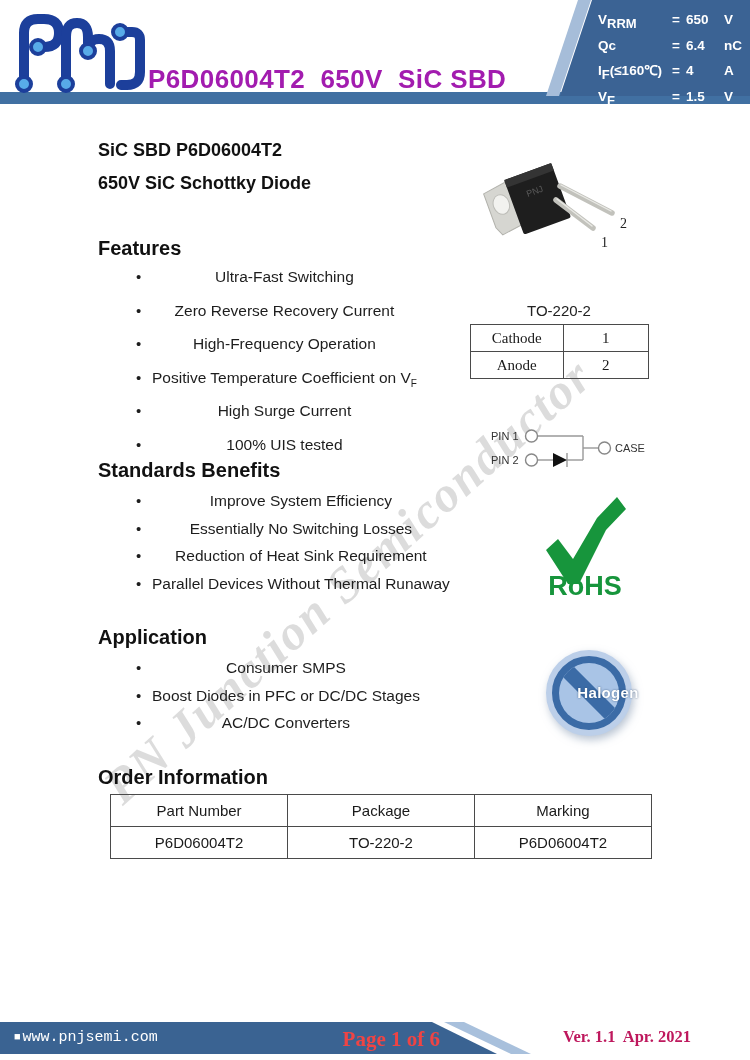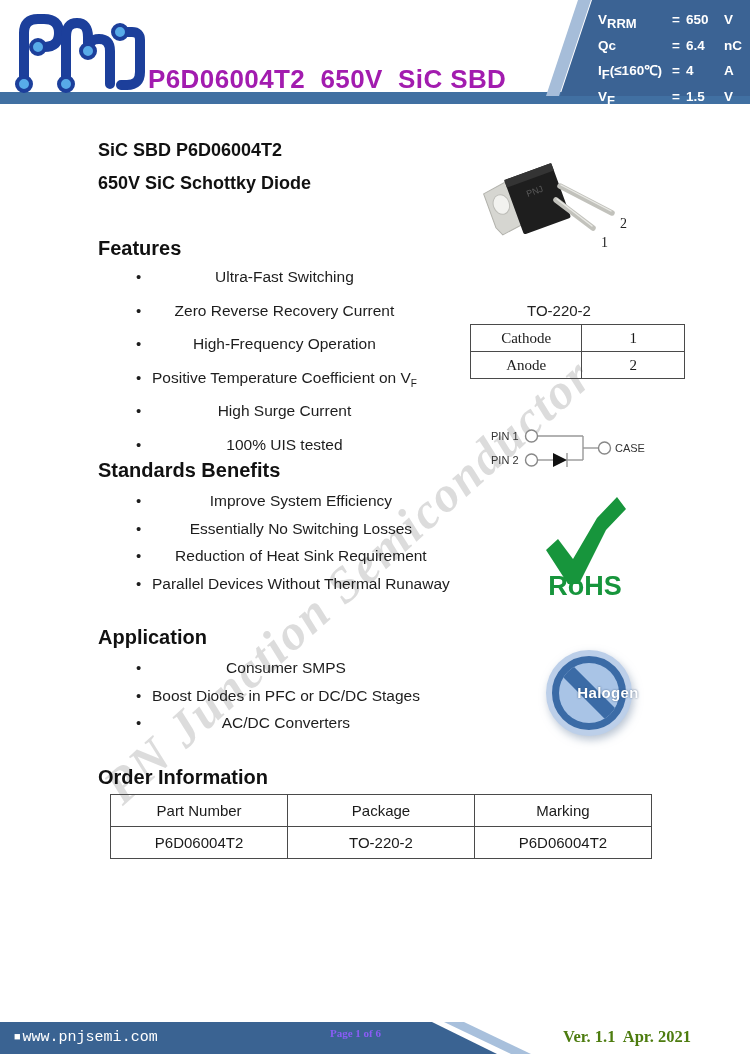--- a/index.html
+++ b/index.html
@@ -40,21 +40,21 @@
 
   
   table.order-table{position:absolute;left:110px;top:794px;width:542px;border-collapse:collapse;
              font-size:15px;color:#1a1a1a;text-align:center;z-index:2;background:rgba(255,255,255,.0);}
   table.order-table td{border:1px solid #4a4a4a;height:29px;padding:1px;}
 
   
   .pkg-svg{position:absolute;left:462px;top:156px;z-index:2;}
   .to-label{position:absolute;left:470px;top:302px;width:178px;text-align:center;
             font-size:15px;color:#222;z-index:2;}
-  table.pin-table{position:absolute;left:470px;top:324px;width:215px;border-collapse:collapse;
+  table.pin-table{position:absolute;left:470px;top:324px;width:179px;border-collapse:collapse;
             font-family:"Liberation Serif",serif;font-size:15px;color:#1a1a1a;text-align:center;z-index:2;}
   table.pin-table td{border:1px solid #4a4a4a;height:26px;padding:0;}
   table.pin-table td.c1{width:52%;}
 
   
   .sch-svg{position:absolute;left:483px;top:423px;z-index:2;}
   .sch-svg text{font-family:"Liberation Sans",sans-serif;font-size:11px;fill:#333;}
 
   
   .rohs-svg{position:absolute;left:541px;top:492px;z-index:2;}
@@ -68,23 +68,23 @@
            font-size:15px;font-weight:bold;letter-spacing:.3px;
            text-shadow:0 0 2px rgba(40,70,110,.8);z-index:3;margin-left:11px;}
 
   
   .footer-dark{position:absolute;left:0;top:1022px;width:750px;height:32px;background:#3a6392;
            clip-path:polygon(0 0,432px 0,497px 32px,0 32px);z-index:2;}
   .footer-band{position:absolute;left:0;top:1022px;width:750px;height:32px;background:#a8c0dc;
            clip-path:polygon(444px 0,464px 0,531px 32px,511px 32px);z-index:2;}
   .footer-site{position:absolute;left:14px;top:1029px;color:#fff;font-size:15px;z-index:3;font-family:Liberation Mono, monospace;}
   .footer-site .sq{font-size:11px;vertical-align:1px;margin-right:2px;}
-  .footer-page{position:absolute;left:330px;top:1027px;width:110px;text-align:left;color:#8b5cf6;
-           font-family:"Liberation Serif",serif;font-weight:bold;font-size:11px;z-index:3;}
-  .footer-ver{position:absolute;left:563px;top:1027px;width:187px;color:#4d7c0f;
+  .footer-page{position:absolute;left:330px;top:1027px;width:110px;text-align:right;color:#ef4444;
+           font-family:"Liberation Serif",serif;font-weight:bold;font-size:21px;z-index:3;}
+  .footer-ver{position:absolute;left:563px;top:1027px;width:187px;color:#be185d;
            font-family:"Liberation Serif",serif;font-weight:bold;font-size:16.5px;z-index:3;white-space:pre;}
 </style>
 </head>
 <body>
 
 <div class="page">
 
   <div class="watermark">PN Junction Semiconductor</div>
 
   <svg class="logo-svg" width="140" height="88" viewBox="0 0 140 88">

